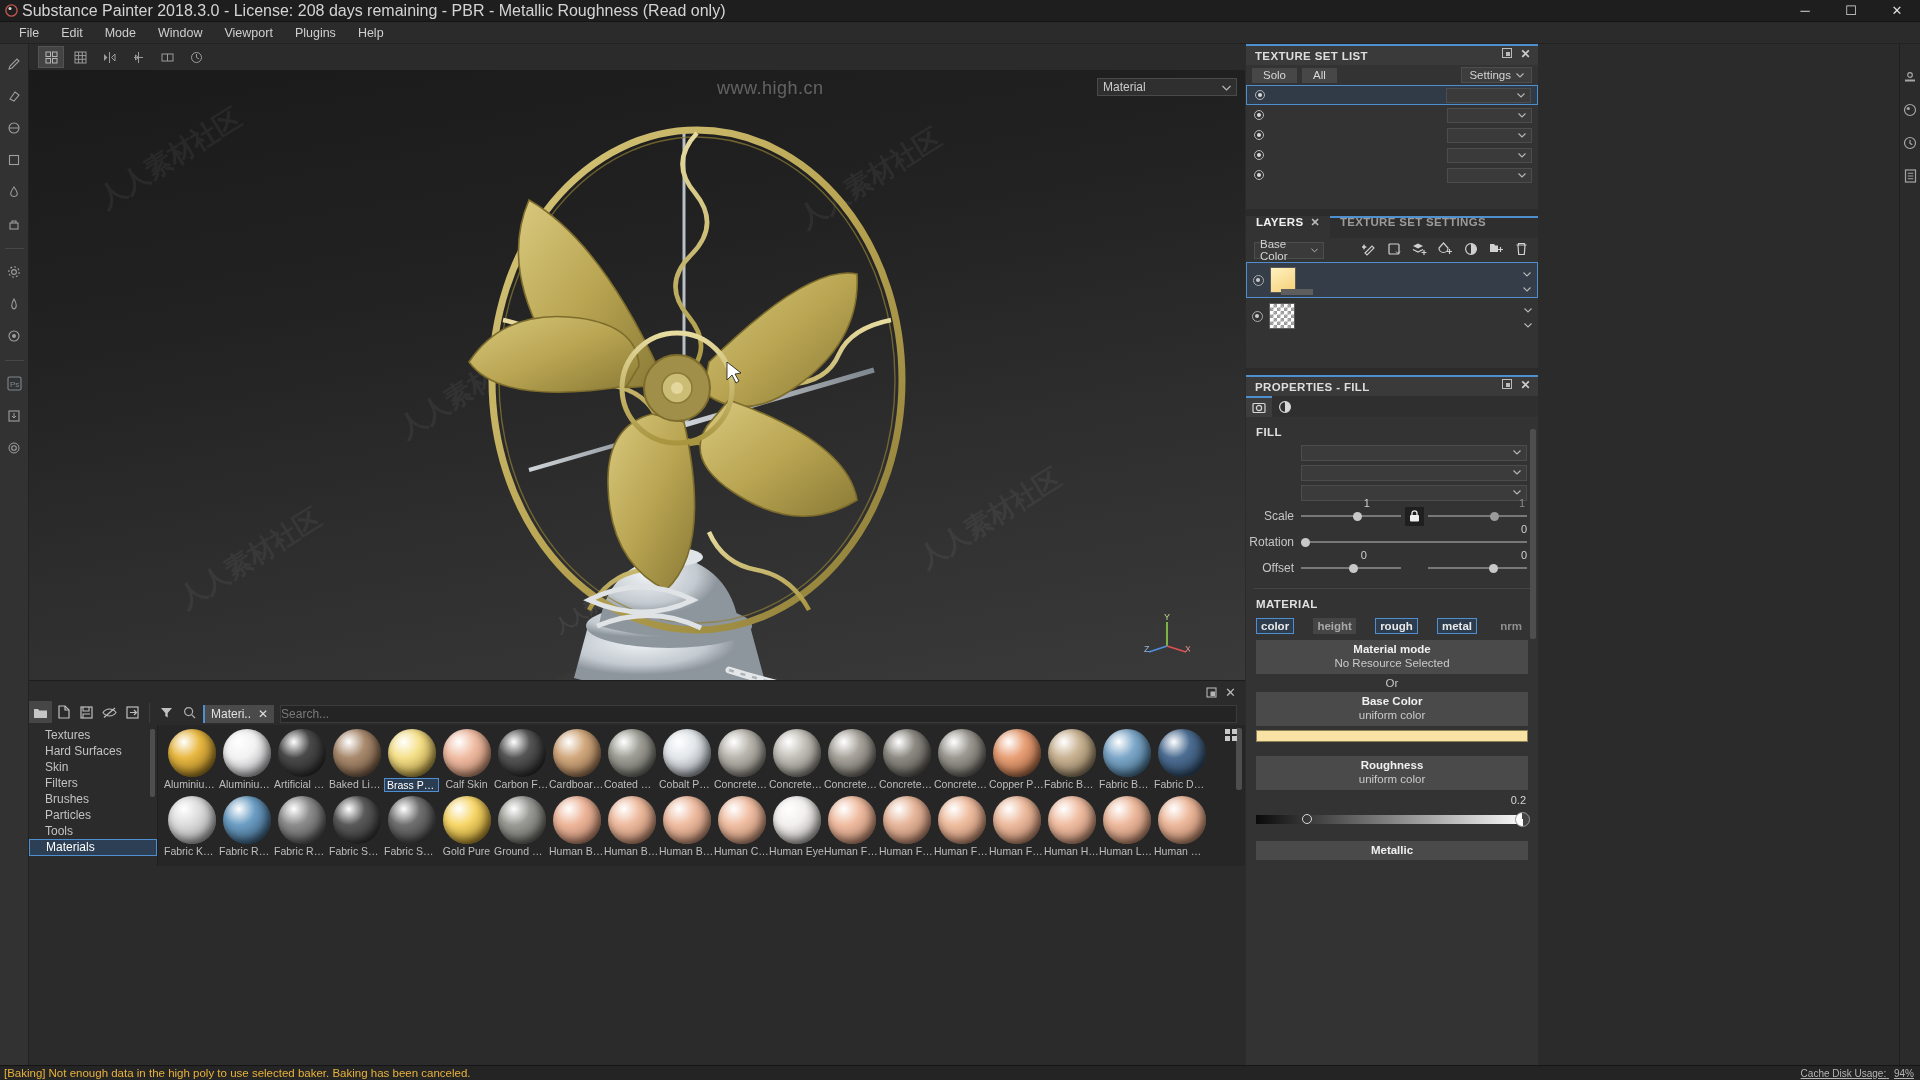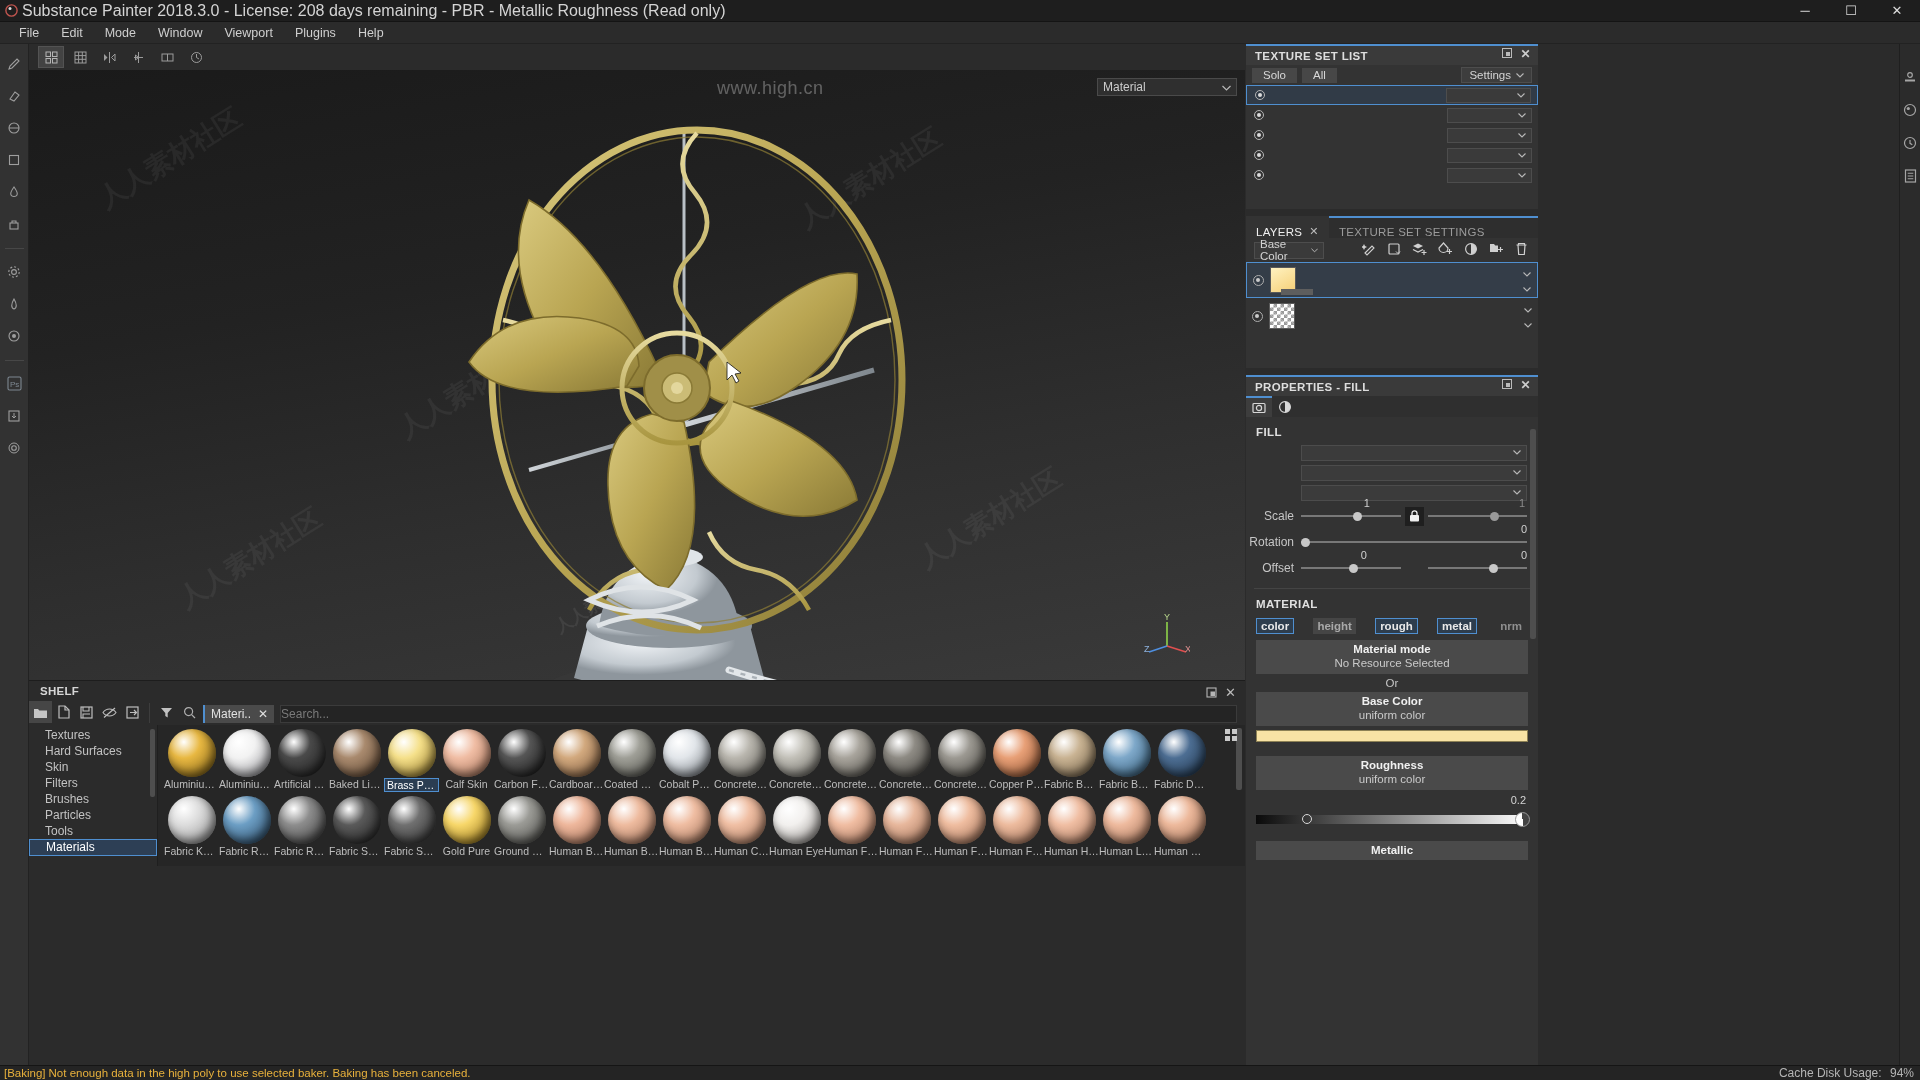--- a/index.html
+++ b/index.html
@@ -114,21 +114,21 @@
   .grid-scroll { position:absolute; right:3px; top:3px; width:6px; height:62px; background:#4e4e4e; border-radius:2px; }
 
   
   .statusbar {
     position:absolute; left:0; bottom:0; width:1920px; height:15px;
     background:#242424; display:flex; align-items:center; font-size:11.5px;
     border-top:1px solid #151515;
   }
   .st-tag { color:#e8b13c; padding-left:4px; }
   .st-msg { color:#e8b13c; padding-left:3px; }
-  .st-right { position:absolute; right:6px; color:#b5b5b5; font-size:12px; }
+  .st-right { position:absolute; right:6px; color:#b5b5b5; font-size:10px;text-decoration:underline; }
   .panel { position:absolute; background:#333; }
   .panel-hdr {
     height:21px; background:#3a3a3a; display:flex; align-items:center; padding-left:9px;
     font-size:11.5px; font-weight:bold; color:#dedede; letter-spacing:.35px;
     border-top:2px solid #4f8fd0;
   }
   .hdr-actions { position:absolute; right:7px; top:3px; display:flex; gap:9px; align-items:center; }
 
   
   #texset { left:1246px; top:44px; width:1545px; }
@@ -141,22 +141,22 @@
   .ts-row.sel { background:#313b47; border:1px solid #4f8fd0; }
   .radio { width:10px; height:10px; border-radius:50%; border:1.4px solid #b5b5b5; position:relative; margin-right:8px; flex:none; }
   .radio::after { content:""; position:absolute; left:2px; top:2px; width:4px; height:4px; border-radius:50%; background:#ddd; }
   .ts-name { font-size:12px; font-weight:bold; color:#e6e6e6; flex:1; }
   .shader-sel { height:15px; min-width:85px; background:#3a3a3a; border:1px solid #4d4d4d;
       font-size:11.5px; color:#d0d0d0; display:flex; align-items:center; justify-content:space-between; padding:0 5px; }
 
   
   #layers { left:1246px; top:216px; width:1545px; }
   .tabsrow { height:22px; display:flex; align-items:flex-end; background:#2e2e2e; border-top:2px solid #4f8fd0; }
-  .ltab { height:22px; display:flex; align-items:flex-end; gap:7px; padding:0 10px;
-    font-size:11.5px; font-weight:normal; letter-spacing:.3px; color:#9b9b9b; }
+  .ltab { height:22px; display:flex; align-items:flex-start; gap:7px; padding:0 10px;
+    font-size:11.5px; font-weight:bold; letter-spacing:.3px; color:#9b9b9b; }
   .ltab.on { background:#333; color:#f0f0f0; }
   .lay-tools { height:24px; display:flex; align-items:center; padding:0 6px 0 8px; background:#333; }
   .chansel { height:17px; width:70px; background:#3a3a3a; border:1px solid #4d4d4d; font-size:11.5px;
       color:#d3d3d3; display:flex; align-items:center; justify-content:space-between; padding:0 5px; }
   .lay-icons { margin-left:auto; display:flex; gap:11px; align-items:center; padding-right:4px; }
   .lay-row { height:36px; display:flex; align-items:center; padding:0 6px 0 6px; background:#333; position:relative; }
   .lay-row.sel { background:#343d48; border:1px solid #4f8fd0; }
   .eye { width:11px; height:11px; border-radius:50%; border:1.4px solid #adadad; position:relative; margin-right:6px; flex:none; }
   .eye::after { content:""; position:absolute; left:2.2px; top:2.2px; width:4.2px; height:4.2px; border-radius:50%; background:#ccc; }
   .thumb { width:26px; height:26px; margin-right:9px; flex:none; border:1px solid #5a5a5a; }
@@ -459,21 +459,20 @@
       <path d="M23 34 L23 10" stroke="#8fd44a" stroke-width="1.6"></path>
       <path d="M23 34 L42 40" stroke="#e04f4f" stroke-width="1.6"></path>
       <path d="M23 34 L5 40" stroke="#4f8fe0" stroke-width="1.6"></path>
       <text x="20" y="8" font-size="9" fill="#b9d98d" font-family="sans-serif">Y</text>
       <text x="41" y="40" font-size="9" fill="#e09090" font-family="sans-serif">X</text>
       <text x="0" y="40" font-size="9" fill="#8fb4e0" font-family="sans-serif">Z</text>
     </svg>
   </div>
 
   <div class="shelf">
-    <div class="shelf-title">SHELF</div>
     <span class="shelf-float">
       <svg width="11" height="11" viewBox="0 0 11 11">
           <rect x="1" y="1" width="9" height="9" fill="none" stroke="#b6b6b6" stroke-width="1.1"></rect>
           <rect x="4.5" y="4.5" width="4.5" height="4.5" fill="#b6b6b6"></rect>
         </svg>
     </span>
     <span class="shelf-close">✕</span>
 
     <div class="shelf-tools">
       <div class="stool on">

